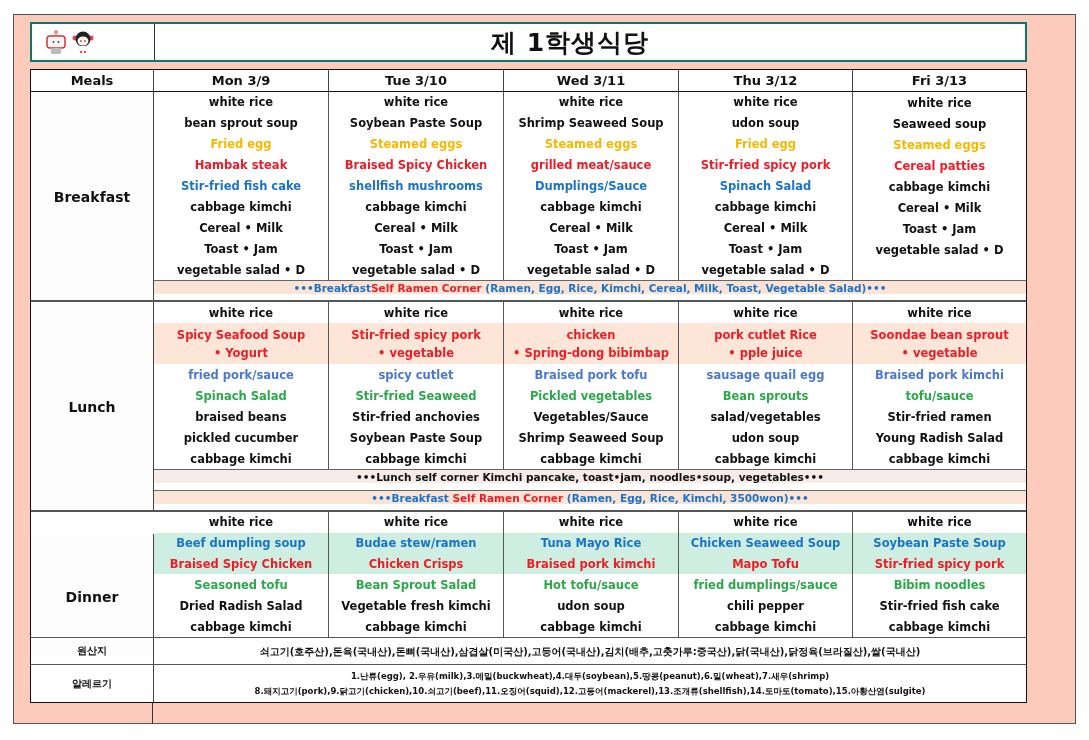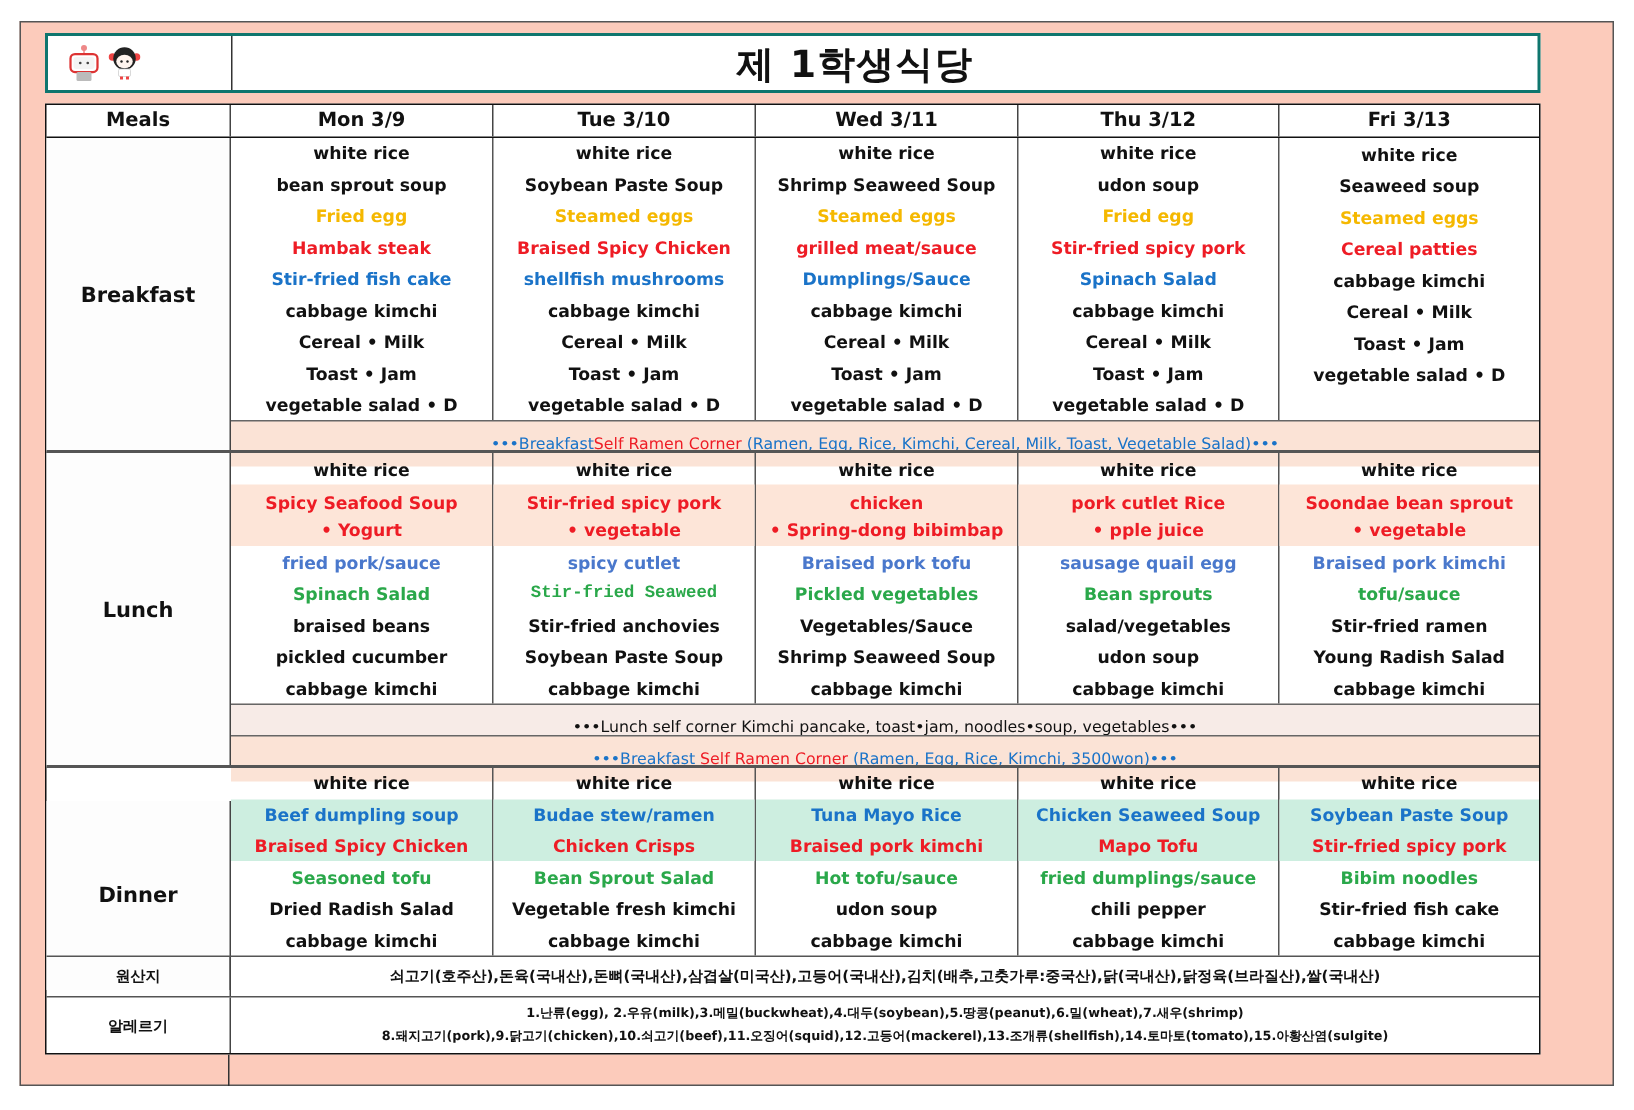--- a/index.html
+++ b/index.html
@@ -48,23 +48,23 @@
   .day-col.last { border-right: none; }
   .item {
     height: 21px; display: flex; align-items: center; justify-content: center;
     font-size: 11.5px; font-weight: bold; white-space: nowrap; color: #111;
   }
   .item.double {
     height: 41px; flex-direction: column; line-height: 18px; background: #fde5d8;
   }
   .item.mint { background: #cdeee0; }
   .banner {
-    position: absolute; left: 123px; width: 872px; height: 31px;
+    position: absolute; left: 123px; width: 872px; height: 14px;
     display: flex; align-items: center; justify-content: center;
-    font-size: 10.5px; font-weight: normal; border-top: 1px solid #666;
+    font-size: 10.5px; font-weight: bold; border-top: 1px solid #666;
   }
   .section-sep { position: absolute; left: 0; width: 995px; height: 2px; background: #555; }
   .info-row {
     position: absolute; left: 0; width: 995px; display: flex; border-top: 1px solid #555;
   }
   .info-label {
     width: 123px; border-right: 1px solid #444; display: flex; align-items: center; justify-content: center;
     font-size: 10px; font-weight: bold; color: #111;
   }
   .info-content {
@@ -216,21 +216,21 @@
       <div class="item" style="color: rgb(17, 17, 17);">pickled cucumber</div>
       <div class="item" style="color: rgb(17, 17, 17);">cabbage kimchi</div>
     </div>
     <div class="day-col" style="left: 298px; width: 175px; top: 232px; height: 167px;">
       <div class="item" style="color: rgb(17, 17, 17);">white rice</div>
       <div class="item double" style="color: rgb(238, 28, 37);">
         <div>Stir-fried spicy pork</div>
         <div>• vegetable</div>
       </div>
       <div class="item" style="color: rgb(74, 120, 204);">spicy cutlet</div>
-      <div class="item" style="color: rgb(42, 168, 74); font-family: Liberation Mono, monospace;">Stir-fried Seaweed</div>
+      <div class="item" style="color: rgb(42, 168, 74);">Stir-fried Seaweed</div>
       <div class="item" style="color: rgb(17, 17, 17);">Stir-fried anchovies</div>
       <div class="item" style="color: rgb(17, 17, 17);">Soybean Paste Soup</div>
       <div class="item" style="color: rgb(17, 17, 17);">cabbage kimchi</div>
     </div>
     <div class="day-col" style="left: 473px; width: 175px; top: 232px; height: 167px;">
       <div class="item" style="color: rgb(17, 17, 17);">white rice</div>
       <div class="item double" style="color: rgb(238, 28, 37);">
         <div>chicken</div>
         <div>• Spring-dong bibimbap</div>
       </div>

